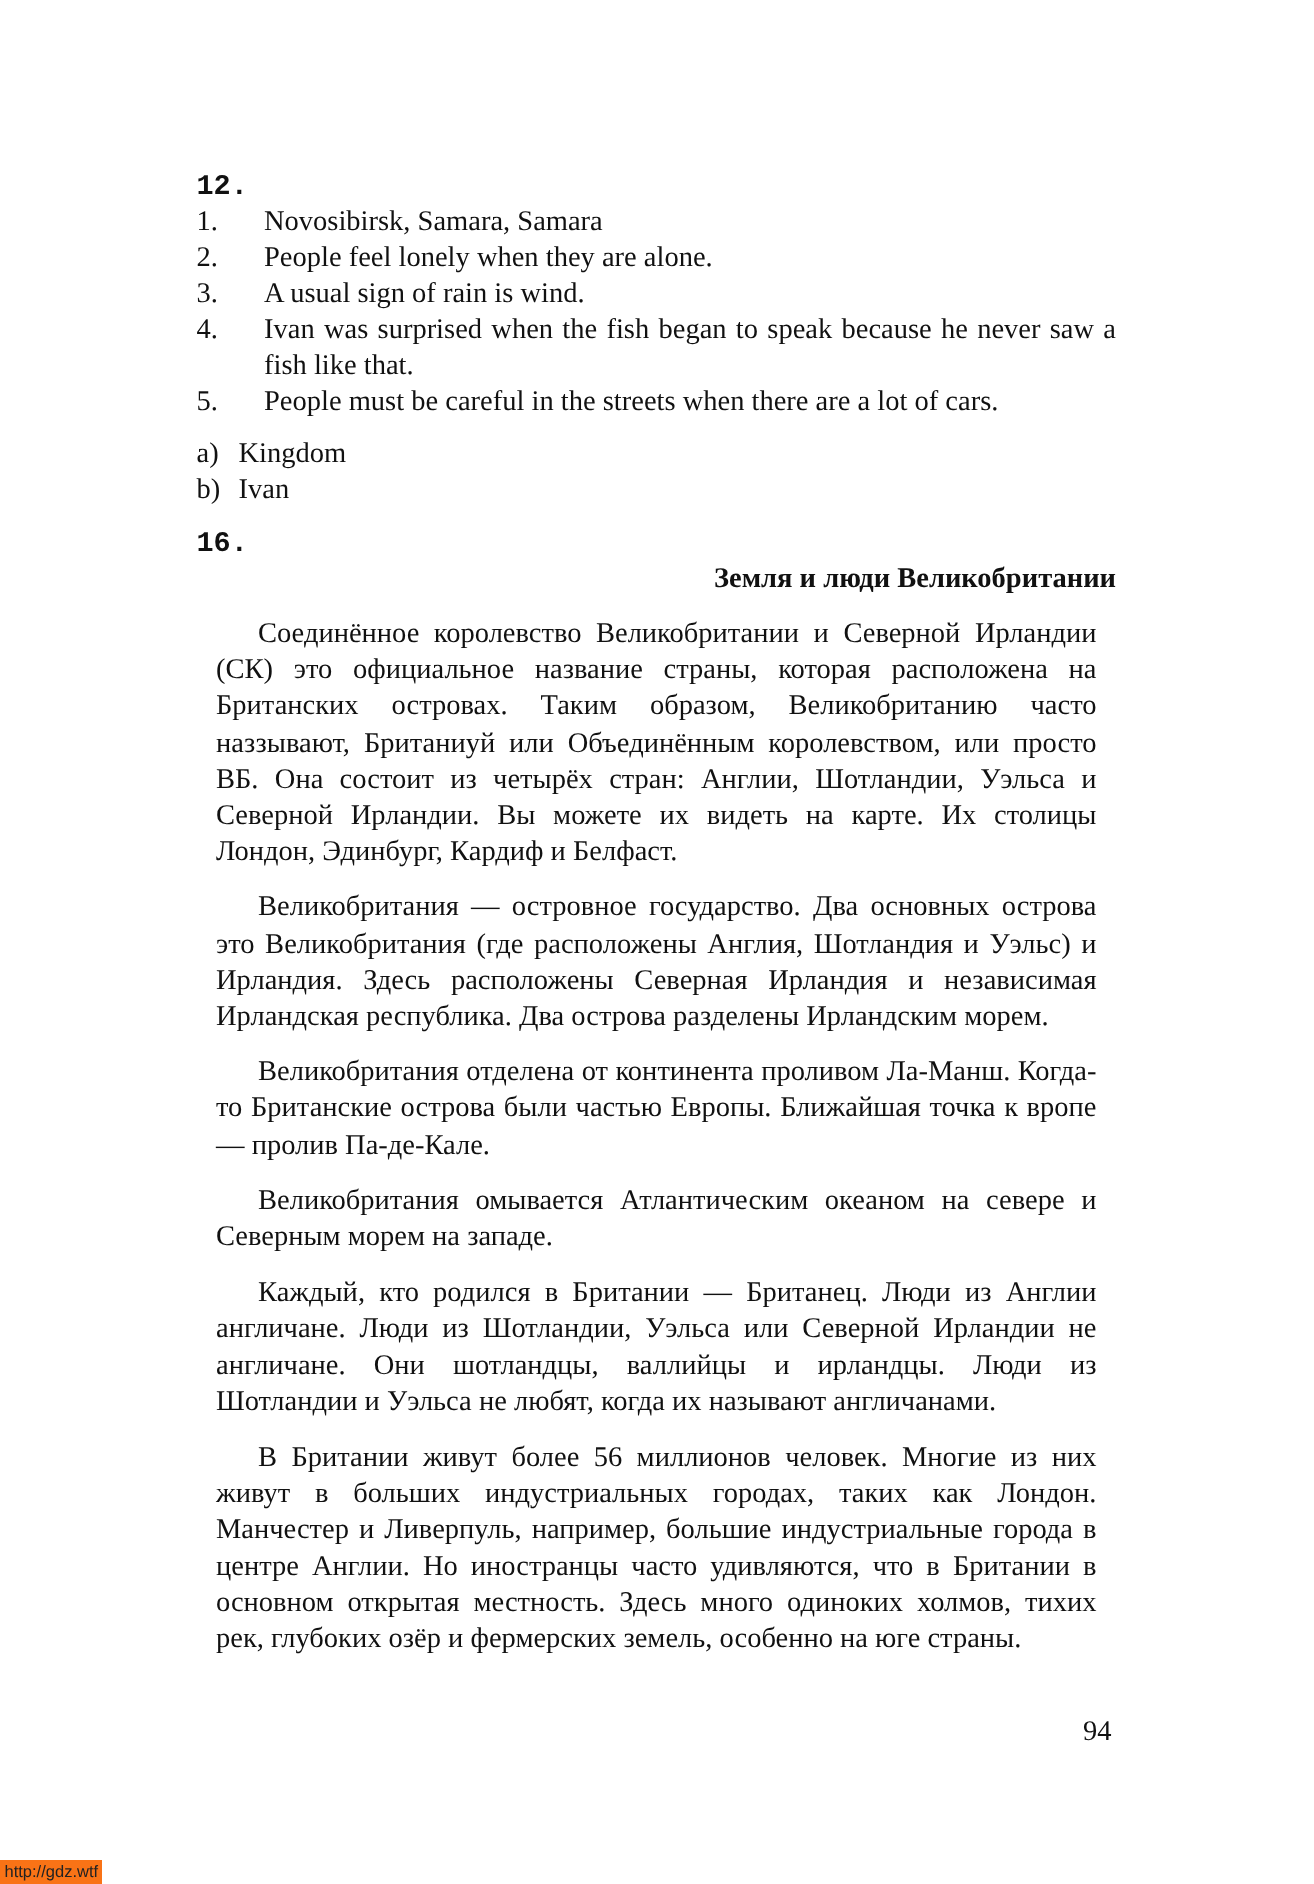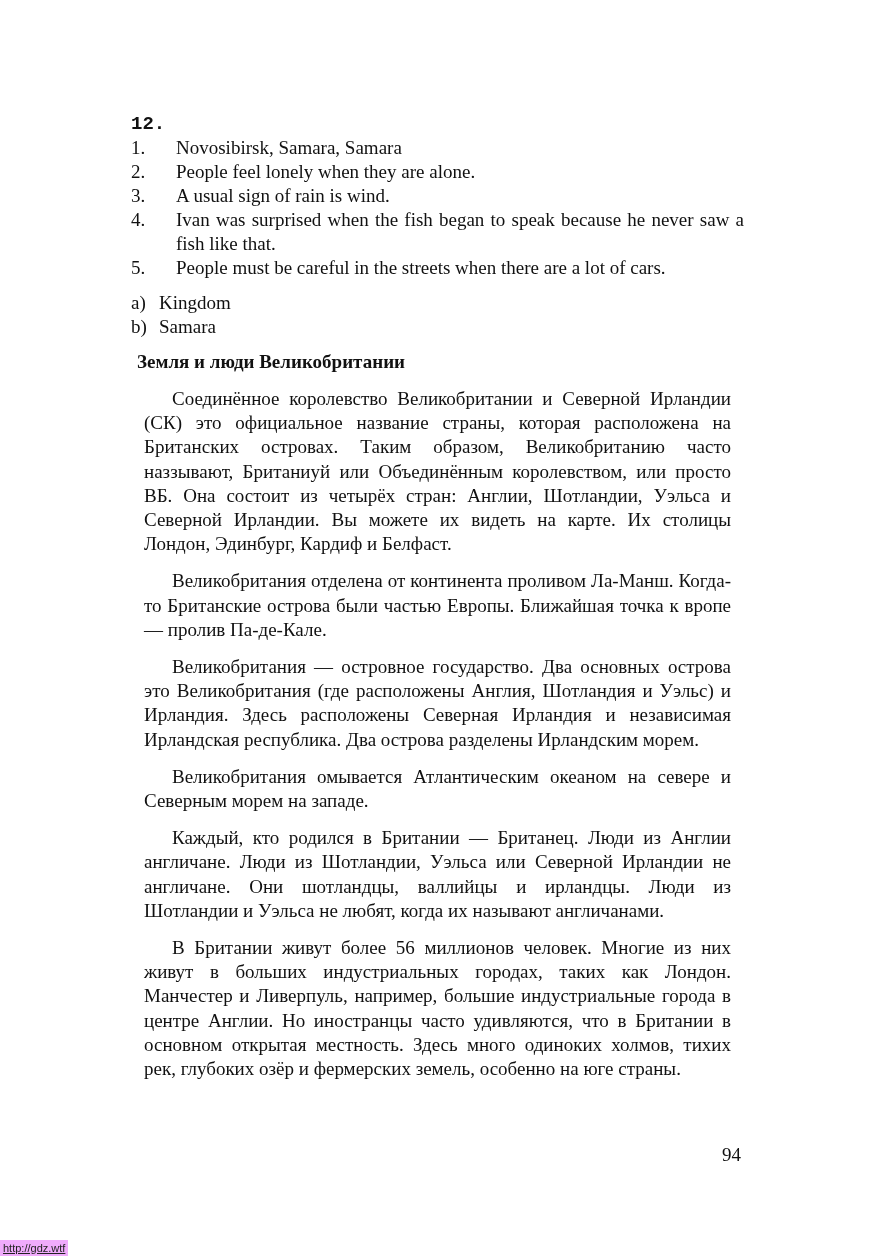--- a/index.html
+++ b/index.html
@@ -48,21 +48,21 @@
       text-align: justify;
       text-align-last: left;
     }
     .ol.num li .n { width: 45px; flex: 0 0 45px; }
     .ol.num { margin-left: 29px; }
     .ol.num li .n { margin-left: -29px; }
     .ol.alpha li .n { width: 28px; flex: 0 0 28px; }
     .ol.alpha { margin-left: 29px; margin-left: 0; }
     .ol.alpha li { padding-left: 0; }
     .title {
-      text-align: left;
+      text-align: right;
       font-weight: bold;
       font-size: 19px;
       line-height: 24px;
       margin: 0 0 10px 0;
       padding-left: 6px;
     }
     .para {
       font-size: 19px;
       line-height: 24.2px;
       margin: 13px;
@@ -75,26 +75,25 @@
       top: 1143px;
       font-size: 19px;
       line-height: 24px;
     }
     .watermark {
       position: absolute;
       left: 0;
       top: 1240px;
       height: 16px;
       padding: 0 3px;
-      background: #f0abfc;
+      background: #f97316;
       font-family: "Liberation Sans", "DejaVu Sans", sans-serif;
       font-size: 11px;
       line-height: 16px;
       color: #222222;
-      text-decoration: underline;
     }
   </style>
 </head>
 <body>
 
 <div class="page">
 
   <p class="ex-num">12.</p>
   <ul class="ol num">
     <li>
@@ -119,29 +118,30 @@
       </li>
   </ul>
 
   <ul class="ol alpha">
     <li>
         <span class="n">a)</span>
         <span class="t">Kingdom</span>
       </li>
     <li>
         <span class="n">b)</span>
-        <span class="t">Samara</span>
+        <span class="t">Ivan</span>
       </li>
   </ul>
 
+  <p class="ex-num">16.</p>
   <h2 class="title">Земля и люди Великобритании</h2>
 
   <p class="para">Соединённое королевство Великобритании и Северной Ирландии (СК) это официальное название страны, которая расположена на Британских островах. Таким образом, Великобританию часто наззывают, Британиуй или Объединённым королевством, или просто ВБ. Она состоит из четырёх стран: Англии, Шотландии, Уэльса и Северной Ирландии. Вы можете их видеть на карте. Их столицы Лондон, Эдинбург, Кардиф и Белфаст.</p>
+  <p class="para">Великобритания — островное государство. Два основных острова это Великобритания (где расположены Англия, Шотландия и Уэльс) и Ирландия. Здесь расположены Северная Ирландия и независимая Ирландская республика. Два острова разделены Ирландским морем.</p>
   <p class="para">Великобритания отделена от континента проливом Ла-Манш. Когда-то Британские острова были частью Европы. Ближайшая точка к вропе — пролив Па-де-Кале.</p>
-  <p class="para">Великобритания — островное государство. Два основных острова это Великобритания (где расположены Англия, Шотландия и Уэльс) и Ирландия. Здесь расположены Северная Ирландия и независимая Ирландская республика. Два острова разделены Ирландским морем.</p>
   <p class="para">Великобритания омывается Атлантическим океаном на севере и Северным морем на западе.</p>
   <p class="para">Каждый, кто родился в Британии — Британец. Люди из Англии англичане. Люди из Шотландии, Уэльса или Северной Ирландии не англичане. Они шотландцы, валлийцы и ирландцы. Люди из Шотландии и Уэльса не любят, когда их называют англичанами.</p>
   <p class="para">В Британии живут более 56 миллионов человек. Многие из них живут в больших индустриальных городах, таких как Лондон. Манчестер и Ливерпуль, например, большие индустриальные города в центре Англии. Но иностранцы часто удивляются, что в Британии в основном открытая местность. Здесь много одиноких холмов, тихих рек, глубоких озёр и фермерских земель, особенно на юге страны.</p>
 </div>
 
 <div class="page-num">94</div>
 
 <a class="watermark">http://gdz.wtf</a>
 
 </body></html>

